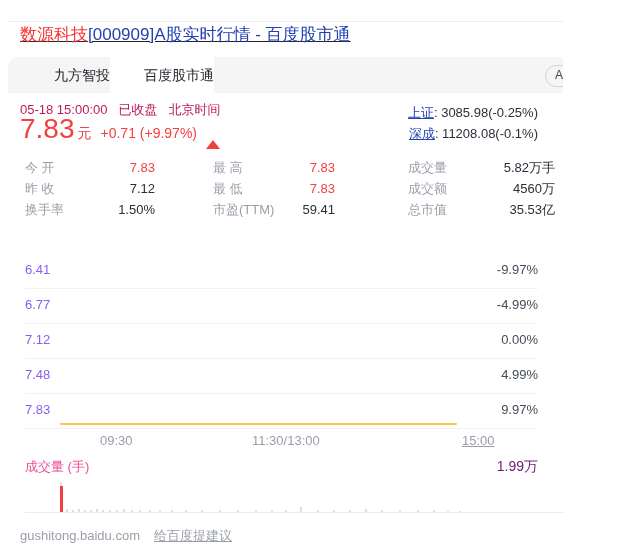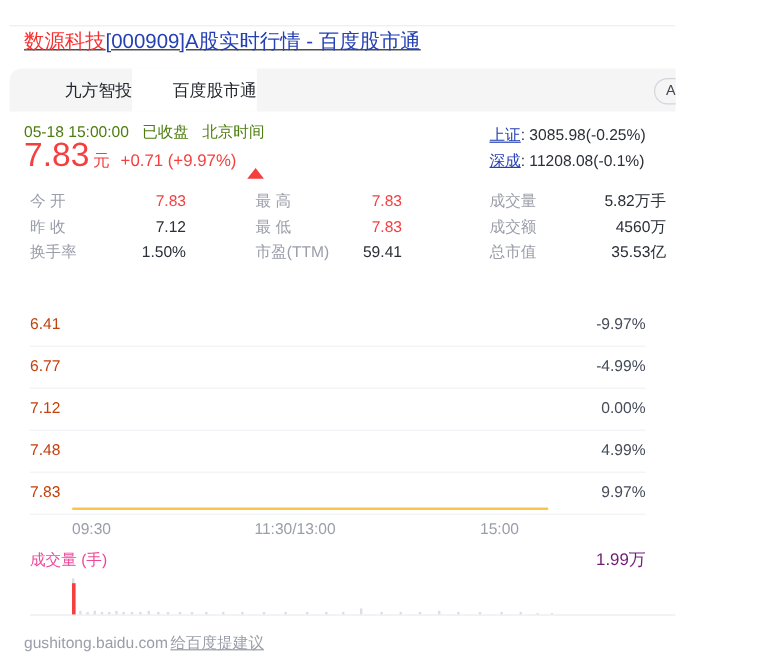--- a/index.html
+++ b/index.html
@@ -17,67 +17,67 @@
   .tabstrip{position:absolute;top:57px;left:8px;width:622px;height:36px;background:#f5f5f6;
         border-radius:10px 10px 0 0;}
   .tab{position:absolute;top:0;height:36px;line-height:36px;font-size:14px;color:#24272e;
         text-align:right;cursor:pointer;}
   .tab.inactive{left:14px;width:88px;}
   .tab.active{left:102px;width:104px;background:#fff;color:#1f2329;}
   .market-badge{position:absolute;top:8px;right:45px;height:20px;line-height:19px;padding:0 9px;
         border:1px solid #d2d5dc;border-radius:11px;font-size:12px;color:#43484f;background:#f5f5f6;}
 
   
-  .time-row{position:absolute;top:101px;left:20px;font-size:13px;color:#4d7c0f;white-space:nowrap;}
+  .time-row{position:absolute;top:101px;left:20px;font-size:13px;color:#be185d;white-space:nowrap;}
   .time-row span{margin-right:11px;}
   .price-row{position:absolute;top:114px;left:20px;display:flex;align-items:baseline;color:#f53f3f;white-space:nowrap;}
   .price-big{font-size:28px;line-height:30px;}
   .price-unit{font-size:14px;margin-left:3px;}
   .price-change{font-size:14px;margin-left:9px;}
   .up-arrow{position:relative;margin-left:9px;width:14px;height:16px;align-self:center;top:2px;}
   .up-arrow .head{width:0;height:0;border-left:7px solid transparent;border-right:7px solid transparent;
         border-bottom:9px solid #f53f3f;}
   .up-arrow .stem{width:5px;height:7px;background:#f53f3f;margin:0 auto;}
-  .indices{position:absolute;top:102px;right:25px;text-align:left;font-size:13px;line-height:21px;color:#2a2f38;white-space:nowrap;}
+  .indices{position:absolute;top:102px;right:25px;text-align:right;font-size:13px;line-height:21px;color:#2a2f38;white-space:nowrap;}
   .indices .idx-name{color:#2440b3;text-decoration:underline;cursor:pointer;}
 
   
   .stats-col{position:absolute;top:157px;}
   .stats-col.c1{left:25px;width:130px;}
   .stats-col.c2{left:213px;width:122px;}
   .stats-col.c3{left:408px;width:147px;}
   .stat-row{display:flex;justify-content:space-between;height:21px;line-height:21px;font-size:13px;}
   .stat-label{color:#9a9ea9;white-space:pre;}
   .stat-value{color:#2a2f38;}
   .stat-value.red{color:#f53f3f;}
 
   
   .chart-tabs{position:absolute;top:233px;left:25px;display:flex;gap:7px;}
   .cbtn{width:68px;height:26px;border-radius:6px;background:#f5f5f6;font-size:13px;color:#626675;
         text-align:center;line-height:26px;cursor:pointer;}
   .cbtn.active{color:#16181d;font-weight:bold;}
 
   
-  .yl{position:absolute;left:25px;font-size:13px;color:#c2410c;}
+  .yl{position:absolute;left:25px;font-size:13px;color:#8b5cf6;}
   .yr{position:absolute;right:25px;font-size:13px;color:#454c59;}
   .gridline{position:absolute;left:25px;right:25px;height:1px;background:#f1f2f5;}
   .priceline{position:absolute;top:423px;left:60px;width:397px;height:2px;background:#f9c648;border-radius:1px;}
-  .xlabel{position:absolute;top:433px;font-size:13px;color:#9a9ea9;}
-  .xl0{left:60px;} .xl1{left:212px;} .xl2{left:400px;}
+  .xlabel{position:absolute;top:433px;font-size:13px;color:#9a9ea9;margin-left:40px;}
+  .xl0{left:60px;} .xl1{left:212px;} .xl2{left:422px;text-decoration:underline;}
 
   
   .vol-label{position:absolute;top:458px;left:25px;font-size:13px;color:#ec4899;}
   .vol-max{position:absolute;top:458px;right:25px;font-size:14px;color:#701a75;}
   .vol-plot{position:absolute;top:478px;left:25px;width:587px;height:34px;border-bottom:1px solid #e9ebf0;}
   .vbar{position:absolute;bottom:0;width:2px;background:#dcdfe5;}
   .vbar.red{background:#f53f3f;width:3px;}
 
   
   .footer{position:absolute;top:527px;left:20px;font-size:13px;color:#9a9ea9;white-space:nowrap;}
-  .footer .feedback{margin-left:2px;text-decoration:underline;cursor:pointer;color:#9a9ea9;}
+  .footer .feedback{margin-left:14px;text-decoration:underline;cursor:pointer;color:#9a9ea9;}
 </style>
 </head>
 <body>
 
 <div class="page">
   <div class="hairline"></div>
 
   <a class="result-title">
     <span class="em">数源科技</span><span class="rest">[000909]A股实时行情 - 百度股市通</span>
   </a>

